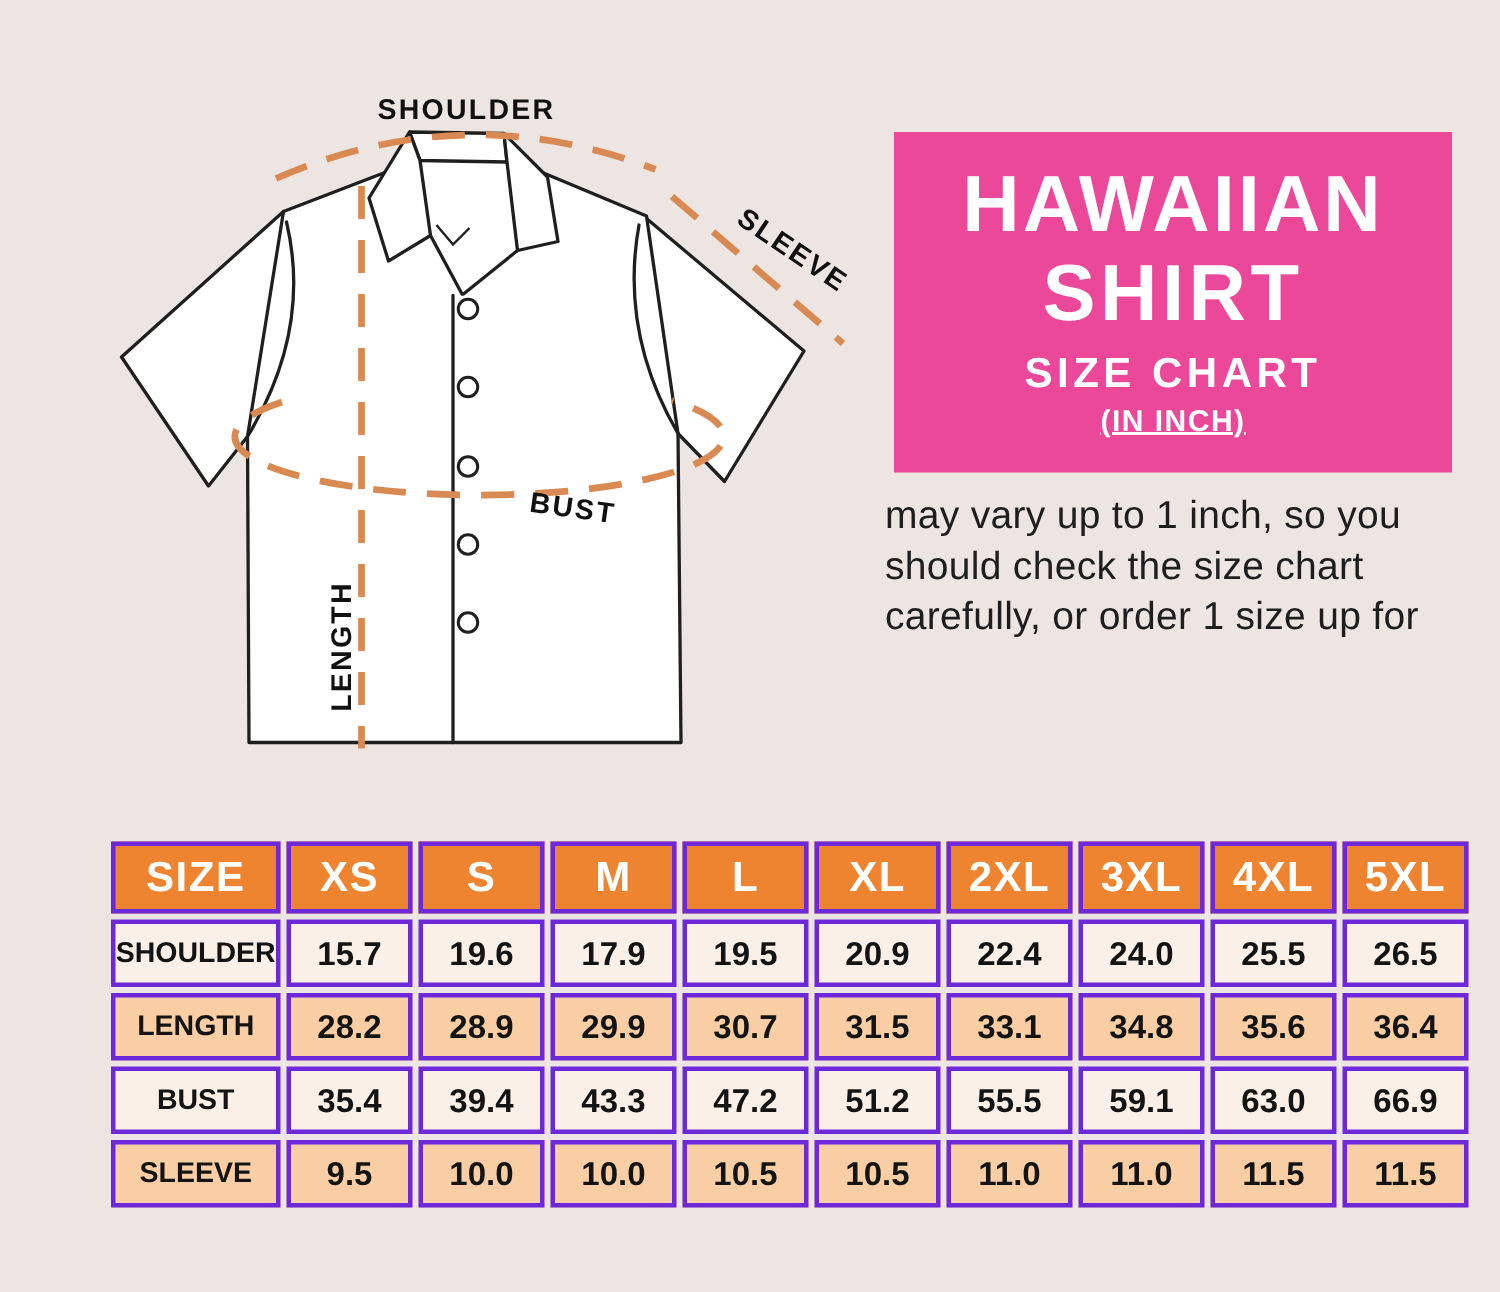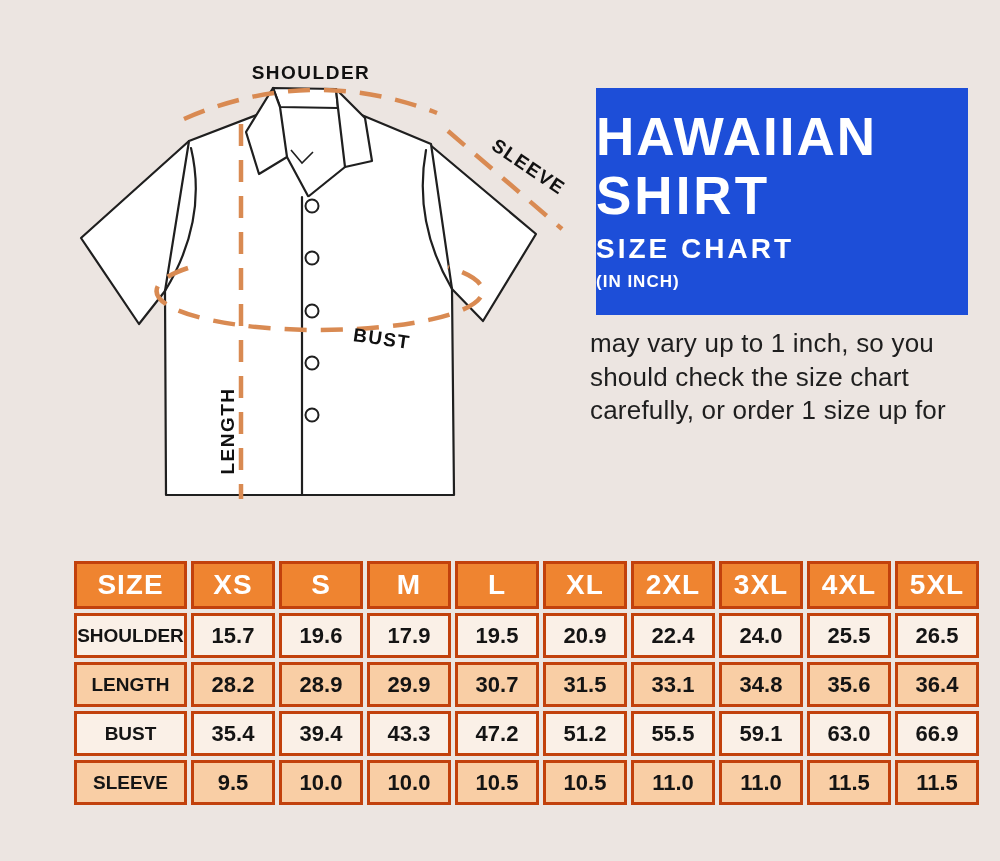--- a/index.html
+++ b/index.html
@@ -11,40 +11,40 @@
     overflow:hidden;
   }
   .canvas{position:absolute;left:0;top:0;width:1000px;height:861px;margin-left:28px;}
 
   
   .diagram{position:absolute;left:0;top:0;width:560px;height:545px;}
 
   
   .title-box{
     position:absolute;left:568px;top:88px;width:372px;height:227px;
-    background:#1d4ed8;color:#ffffff;text-align:left;font-weight:bold;
+    background:#ec4899;color:#ffffff;text-align:center;font-weight:bold;
   }
   .tb-line1{font-size:53px;line-height:59px;margin-top:19px;letter-spacing:2px;}
   .tb-line2{font-size:53px;line-height:59px;letter-spacing:3px;}
   .tb-sub{font-size:28px;line-height:33px;margin-top:7px;letter-spacing:3px;}
-  .tb-unit{font-size:17px;line-height:27px;margin-top:3px;letter-spacing:1px;}
+  .tb-unit{font-size:20px;line-height:27px;margin-top:3px;letter-spacing:1px;text-decoration:underline;}
 
   
   .desc{
     position:absolute;left:562px;top:327px;width:420px;
     font-size:26px;line-height:33.5px;color:#1e1e1e;letter-spacing:0.2px;
   }
 
   
   .table-wrap{position:absolute;left:42px;top:557px;}
   table{border-collapse:separate;border-spacing:4px;table-layout:fixed;}
   col.c0{width:113px;}
   col.c{width:84px;}
   th,td{
-    box-sizing:border-box;border:3px solid #c2410c;
+    box-sizing:border-box;border:3px solid #6d28d9;
     text-align:center;vertical-align:middle;padding:0;
   }
   th{
     background:#EF8430;color:#ffffff;font-size:28px;font-weight:bold;
     height:48px;letter-spacing:1px;
   }
   td{height:45px;font-size:22px;font-weight:bold;color:#141414;}
   td.rowlabel{font-size:19px;}
   tr.light td{background:#FAF0E7;}
   tr.peach td{background:#F9CEA5;}

